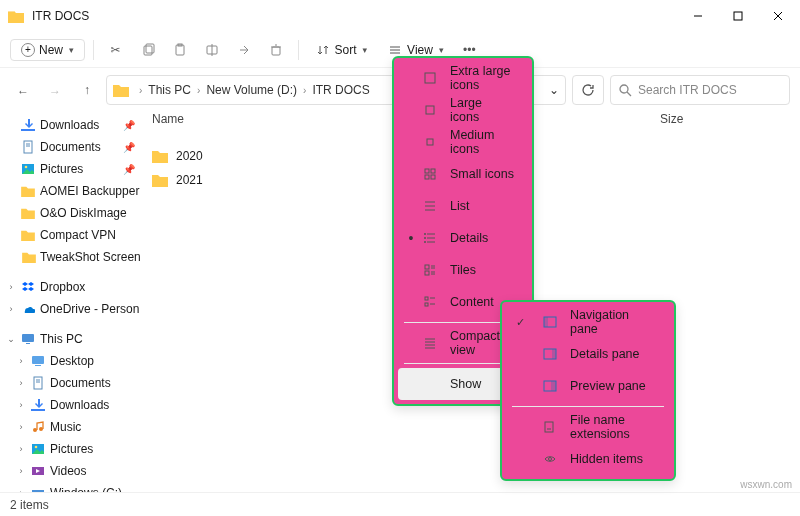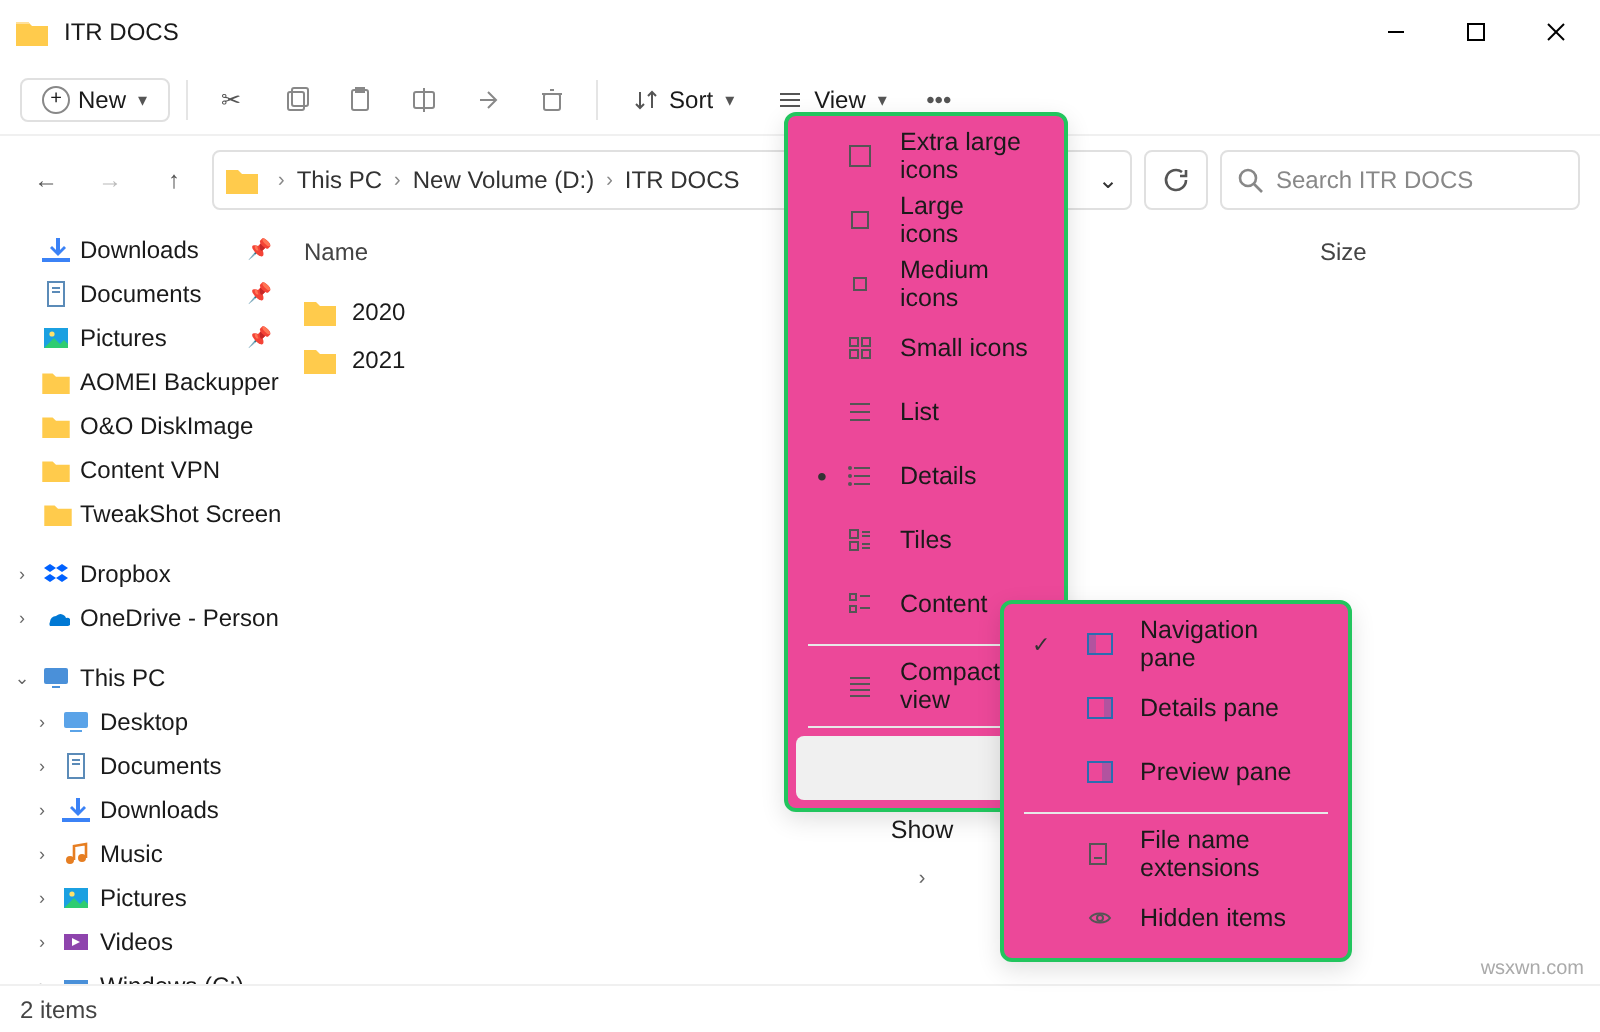--- a/index.html
+++ b/index.html
@@ -22,29 +22,29 @@
 .breadcrumb .sepc { color:#888; margin:0 6px; font-size:10px; }
 .refresh { width:32px;height:30px;display:flex;align-items:center;justify-content:center;border:1px solid #e0e0e0;border-radius:4px;color:#555; }
 .search { width:180px;height:30px;border:1px solid #e0e0e0;border-radius:4px;display:flex;align-items:center;padding:0 8px;color:#888;gap:6px; }
 .main { display:flex; height:calc(516px - 32px - 36px - 44px - 24px); }
 .sidebar { width:140px; overflow:hidden; padding:2px 0; }
 .tree-item { display:flex; align-items:center; height:22px; padding-left:6px; gap:4px; font-size:12px; cursor:default; white-space:nowrap; }
 .tree-item .tw { width:10px; color:#666; font-size:9px; text-align:center; }
 .tree-item .ic { width:16px;height:16px;display:flex;align-items:center;justify-content:center; }
 .folder-svg { fill:#ffcb4c; }
 .content { flex:1; display:flex; }
-.colhdr { height:28px; display:flex; align-items:center; color:#444; font-size:12px;gap:32px; }
+.colhdr { height:28px; display:flex; align-items:flex-start; color:#444; font-size:12px;gap:32px; }
 .filecol { flex:1; padding-left:12px; }
 .sizecol { width:140px; }
 .file-list { padding:4px 0 0 12px; }
 .file-row { display:flex;align-items:center;height:24px;gap:8px;font-size:12px; }
 .file-row .fic { width:16px;height:14px; }
 .menu { position:absolute; background:#ec4899; border:2px solid #22c55e; border-radius:6px; box-shadow:0 4px 12px rgba(0,0,0,0.12); padding:4px; font-size:12.5px; }
 .menu-item { display:flex;align-items:center;height:32px;padding:0 14px 0 10px; border-radius:4px; gap:12px; cursor:default; }
-.menu-item.hov { background:#f0f0f0;flex-direction:column; }
+.menu-item.hov { background:#f0f0f0; }
 .menu-item .mi-ic { width:16px;height:16px;display:flex;align-items:center;justify-content:center;color:#4a4a4a; }
 .menu-item .mi-lbl { flex:1; }
 .menu-item .mi-sub { color:#666;font-size:10px; }
 .menu-sep { height:1px; background:#e8e8e8; margin:4px 6px; }
 .menu-dot { width:6px; text-align:center; color:#333; font-size:14px; margin-right:-4px; }
 .menu1 { top:56px; left:392px; width:142px; }
 .menu2 { top:300px; left:500px; width:176px; }
 .chk { width:14px; color:#333; font-size:11px; }
 .status { position:absolute; bottom:0; left:0; right:0; height:24px; display:flex; align-items:center; padding:0 10px; font-size:12px; color:#444; border-top:1px solid #f0f0f0; }
 .branding { position:absolute; bottom:26px; right:8px; font-size:10px; color:#aaa; }
@@ -245,21 +245,21 @@
         </span>
     <span>O&amp;O DiskImage</span>
     </div>
       <div class="tree-item" style="padding-left: 6px;">
         <span class="tw"></span>
     <span class="ic">
           <svg width="14" height="12" viewBox="0 0 16 14">
             <path class="folder-svg" d="M0 2 L6 2 L8 4 L16 4 L16 14 L0 14 Z"></path>
           </svg>
         </span>
-    <span>Content VPN</span>
+    <span>Compact VPN</span>
     </div>
       <div class="tree-item" style="padding-left: 6px; margin-left: 12px;">
         <span class="tw"></span>
     <span class="ic">
           <svg width="14" height="12" viewBox="0 0 16 14">
             <path class="folder-svg" d="M0 2 L6 2 L8 4 L16 4 L16 14 L0 14 Z"></path>
           </svg>
         </span>
     <span>TweakShot Screen</span>
     </div>

